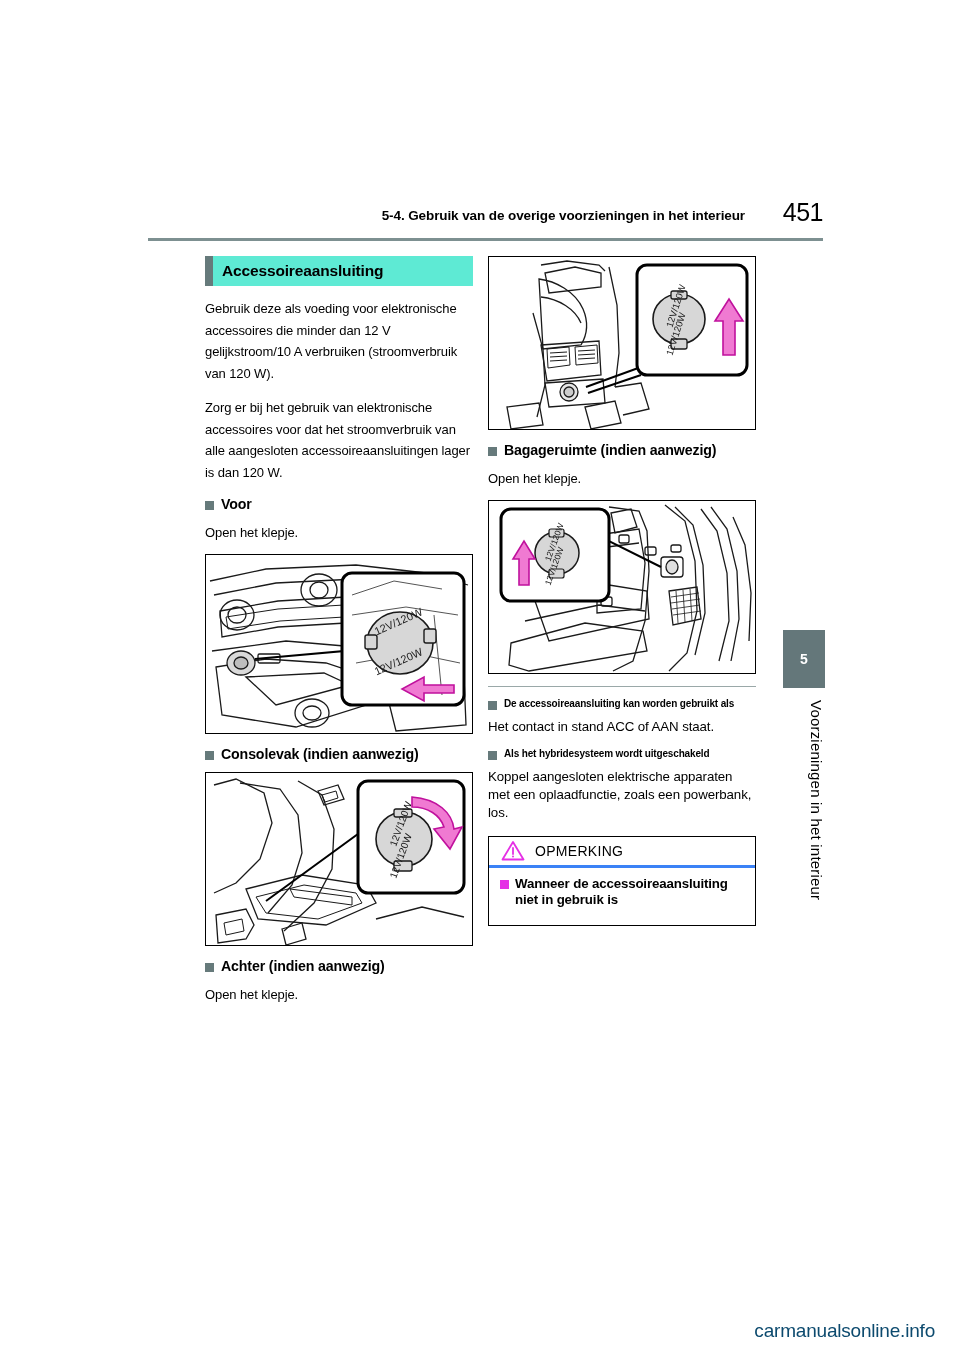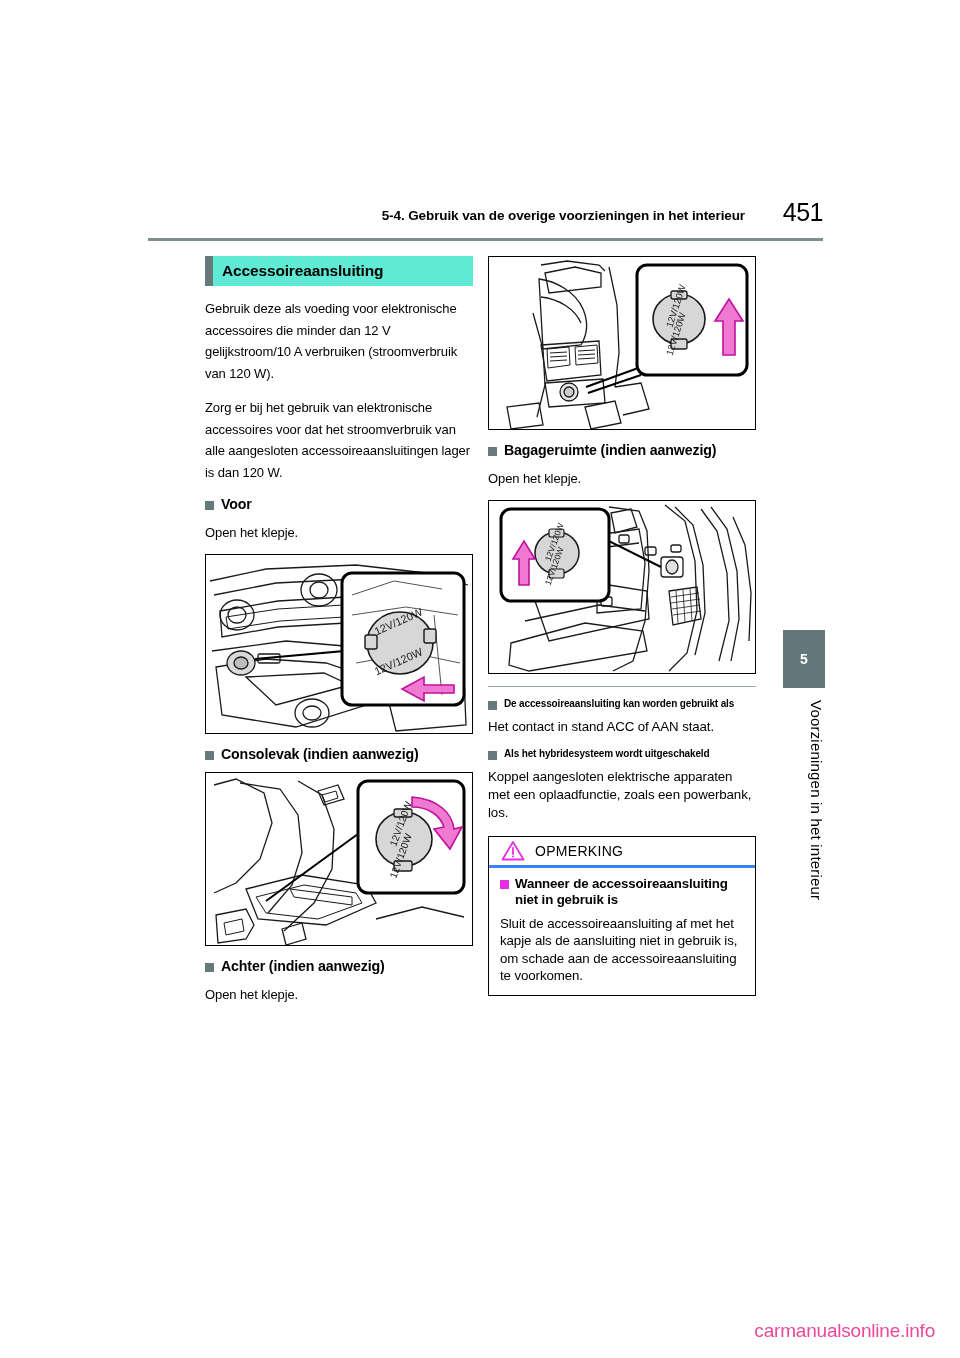--- a/index.html
+++ b/index.html
@@ -203,21 +203,21 @@
     letter-spacing: -0.1px;
   }
   .notice-para:last-child { margin-bottom: 0; }
 
   
   #watermark {
     position: absolute;
     right: 25px;
     bottom: 16px;
     font-size: 19px;
-    color: #ec4899;
+    color: #0c4a6e;
     letter-spacing: -0.2px;
   }
 </style>
 </head>
 <body>
 
 <div id="page-header">
   <div id="header-title">5-4. Gebruik van de overige voorzieningen in het interieur</div>
   <div id="page-number">451</div>
   <div id="header-line"></div>
@@ -490,19 +490,18 @@
         <path d="M12 8 L12 14" stroke="#e52fe5" stroke-width="1.8" stroke-linecap="round"></path>
         <circle cx="12" cy="16.6" r="1" fill="#e52fe5"></circle>
       </svg>
       <span id="notice-head-label">OPMERKING</span>
     </div>
     <div id="notice-body">
       <div class="notice-subhead">
         <span class="bullet-m"></span>
         <span class="sq-text">Wanneer de accessoireaansluiting niet in gebruik is</span>
       </div>
-      <p class="notice-para">Sluit de accessoireaansluiting af met het kapje als de aansluiting niet in gebruik is, om schade aan de accessoireaansluiting te voorkomen.</p>
     </div>
   </div>
 
 </div>
 
 <div id="watermark">carmanualsonline.info</div>
 
 </body></html>

